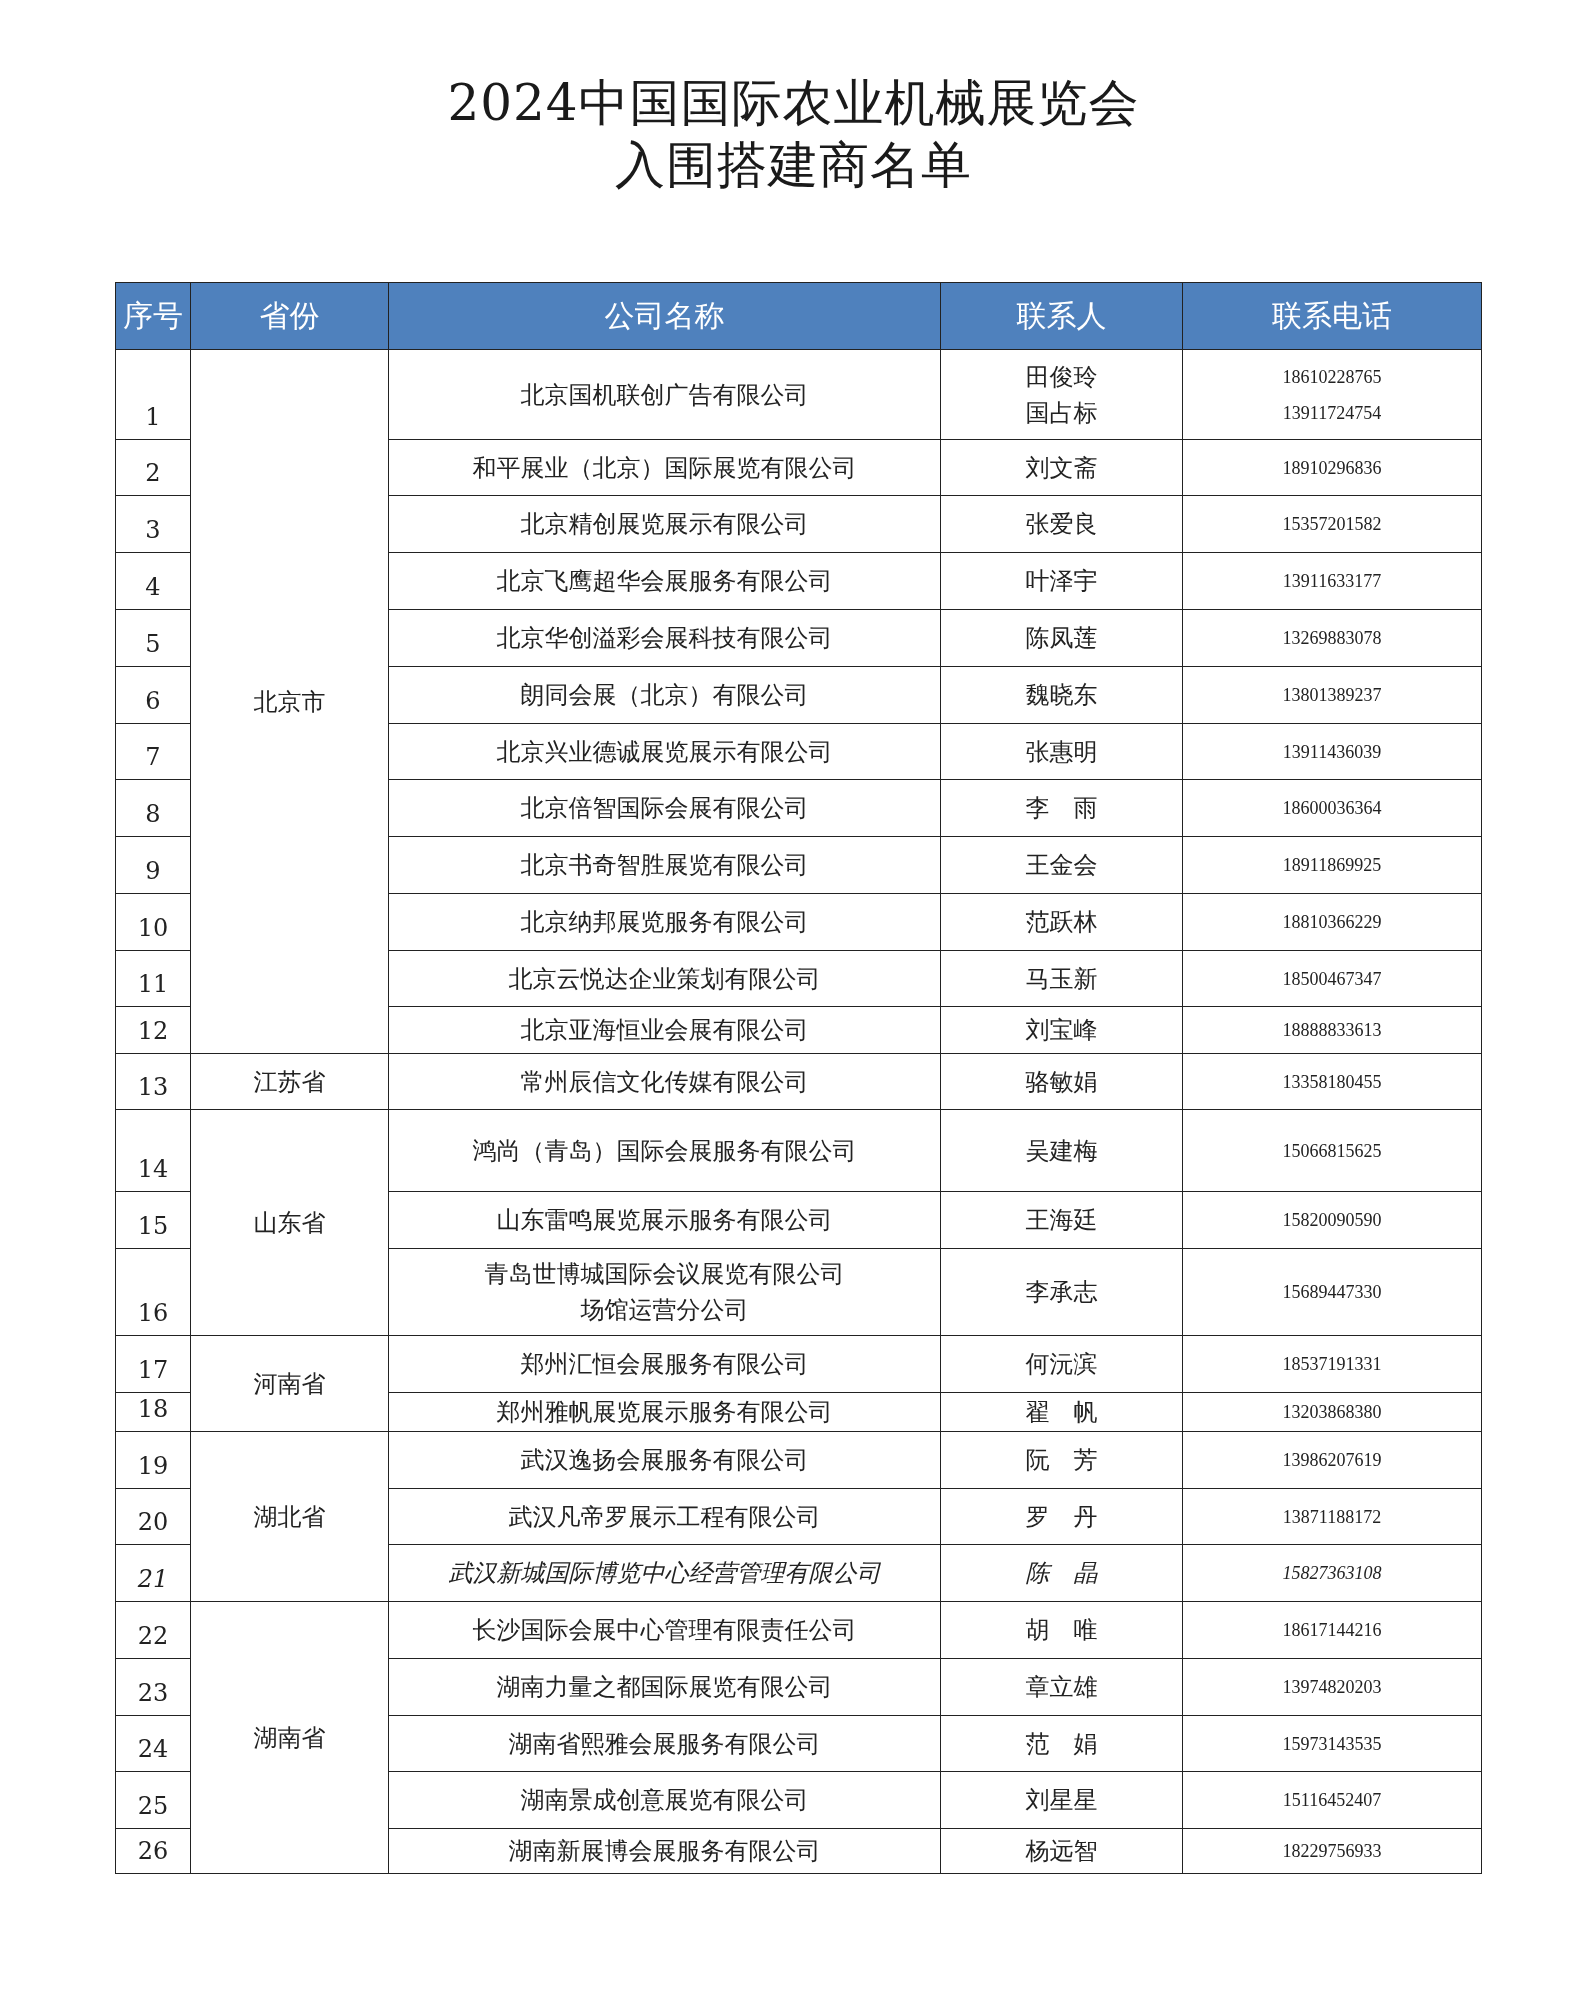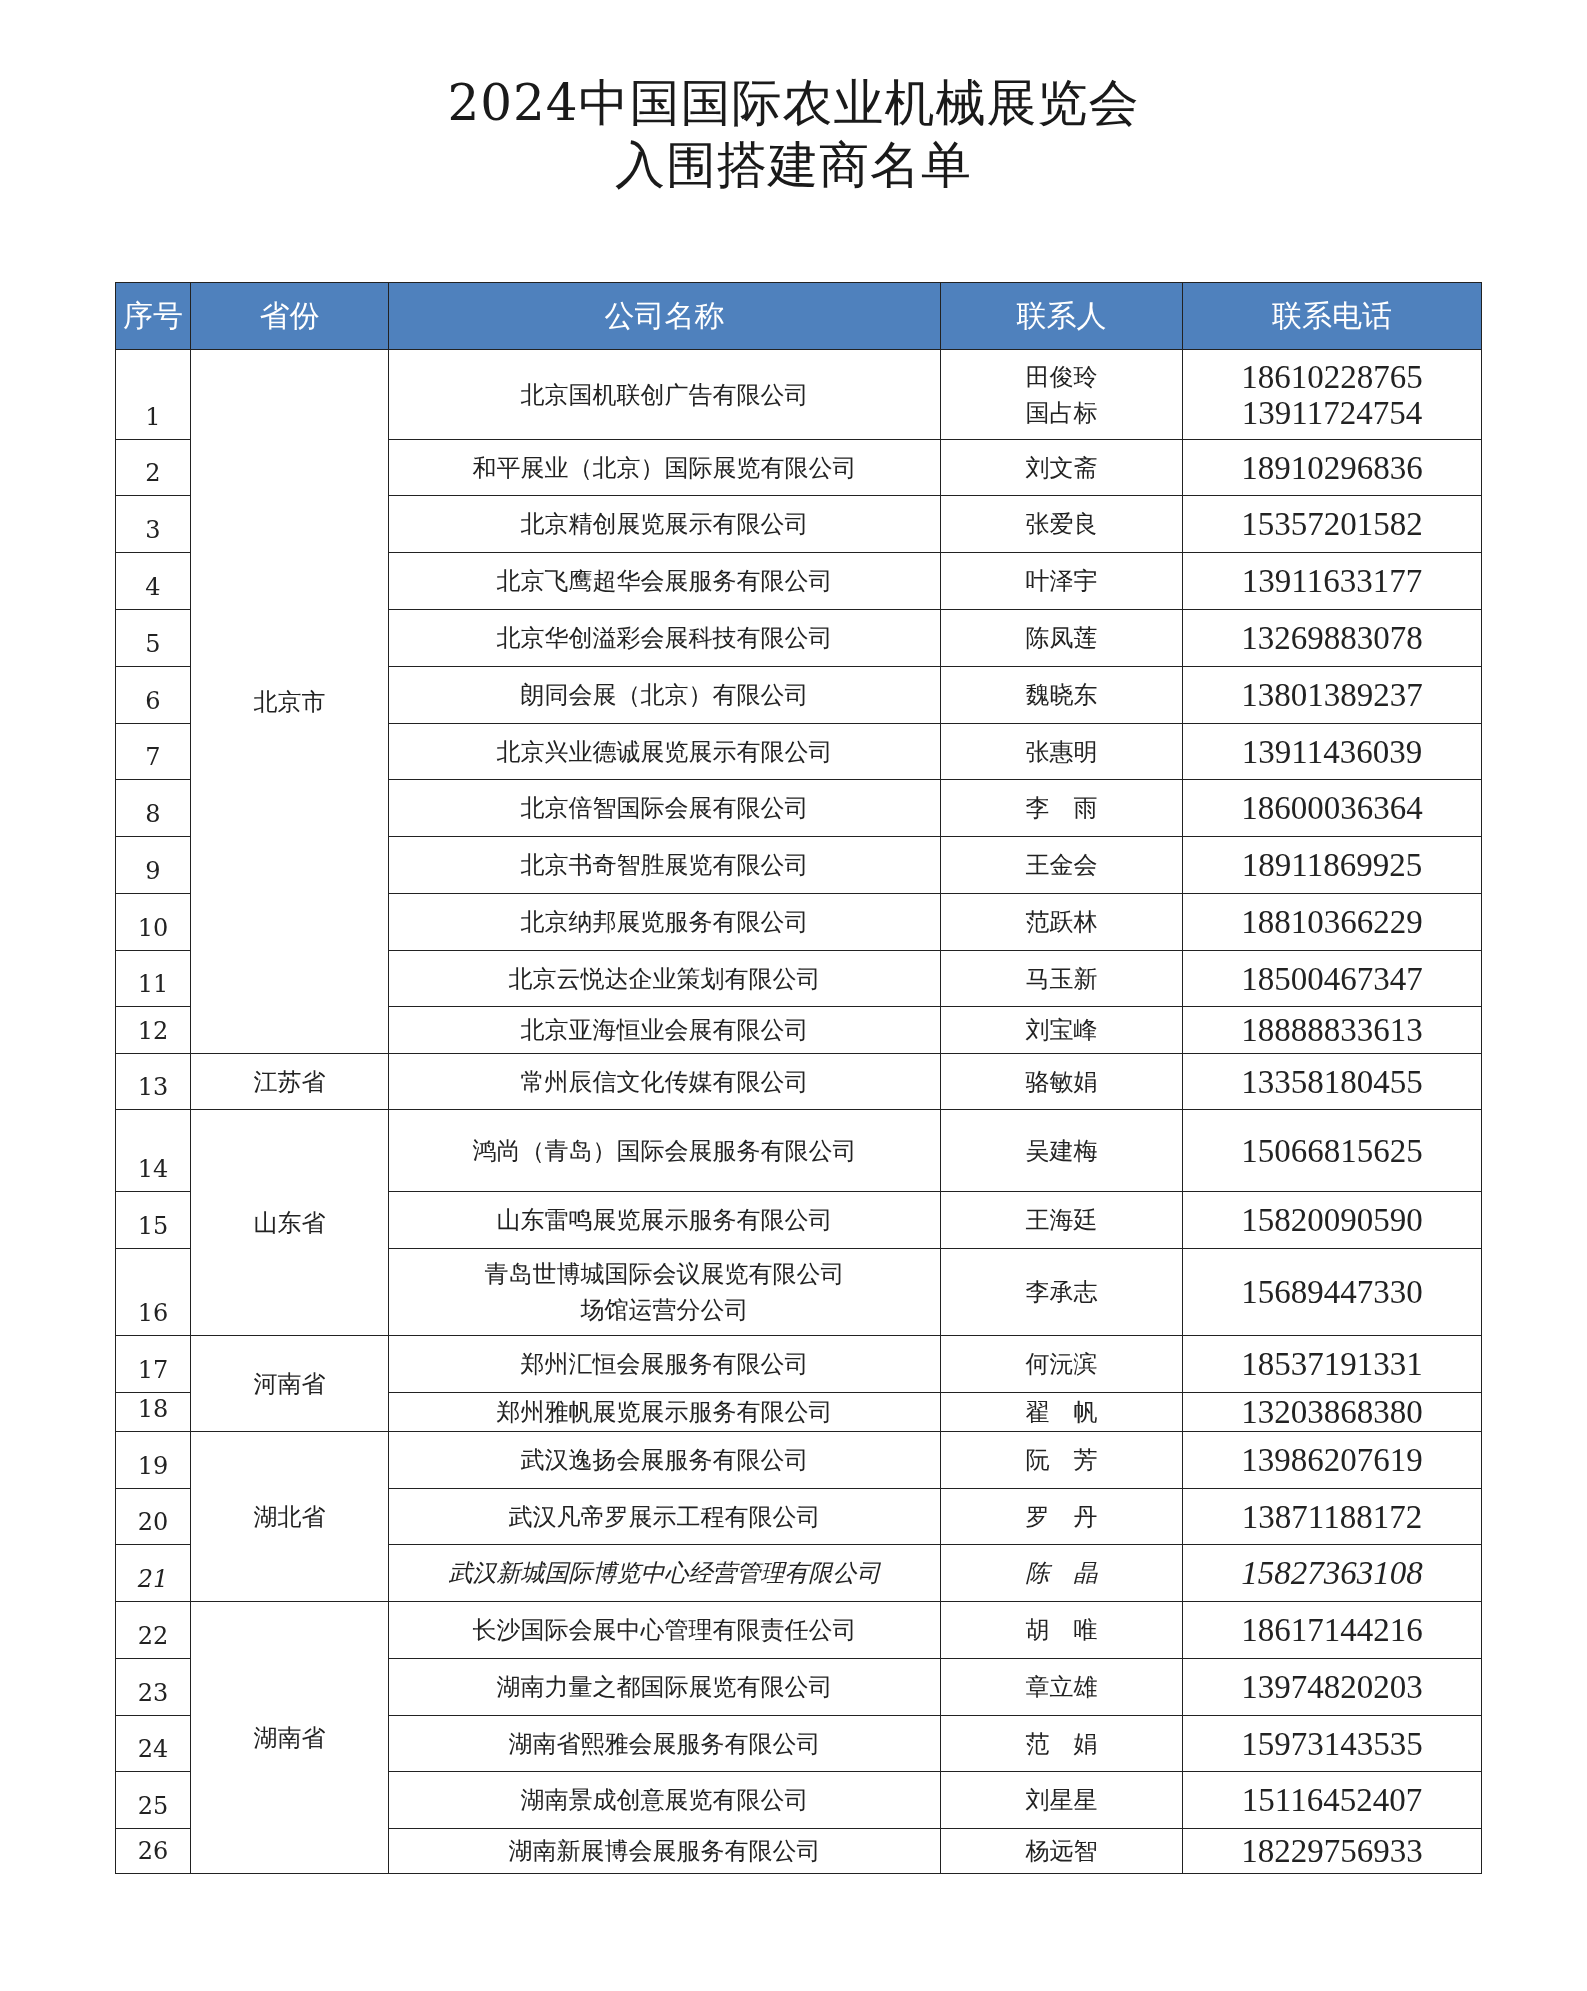--- a/index.html
+++ b/index.html
@@ -7,21 +7,21 @@
   .title { position: absolute; left: 0; width: 1587px; text-align: center; font-size: 50px; line-height: 58px; letter-spacing: 1px; color: #1a1a1a; }
   .title1 { top: 74px; }
   .title2 { top: 136px; }
   table { position: absolute; left: 115px; top: 282px; border-collapse: collapse; table-layout: fixed; width: 1366px; }
   th, td { border: 1.5px solid #222; text-align: center; padding: 0; font-size: 24px; }
   th { background: #4f81bd; color: #ffffff; font-weight: normal; height: 66px; font-size: 30px; }
   td { color: #222; }
   td.seq { vertical-align: bottom; padding-bottom: 8px; }
   td.prov { vertical-align: middle; }
   td.comp, td.person, td.phone { vertical-align: middle; line-height: 36px; }
-  td.phone { font-family: "Liberation Serif", "DejaVu Serif", serif; font-size: 33px; }
+  td.phone { font-family: "Liberation Serif", "DejaVu Serif", serif; font-size: 18px; }
   .line { display: block; }
 </style>
 </head>
 <body>
 
 <div class="title title1">2024中国国际农业机械展览会</div>
 <div class="title title2">入围搭建商名单</div>
 
 <table>
   <colgroup>

